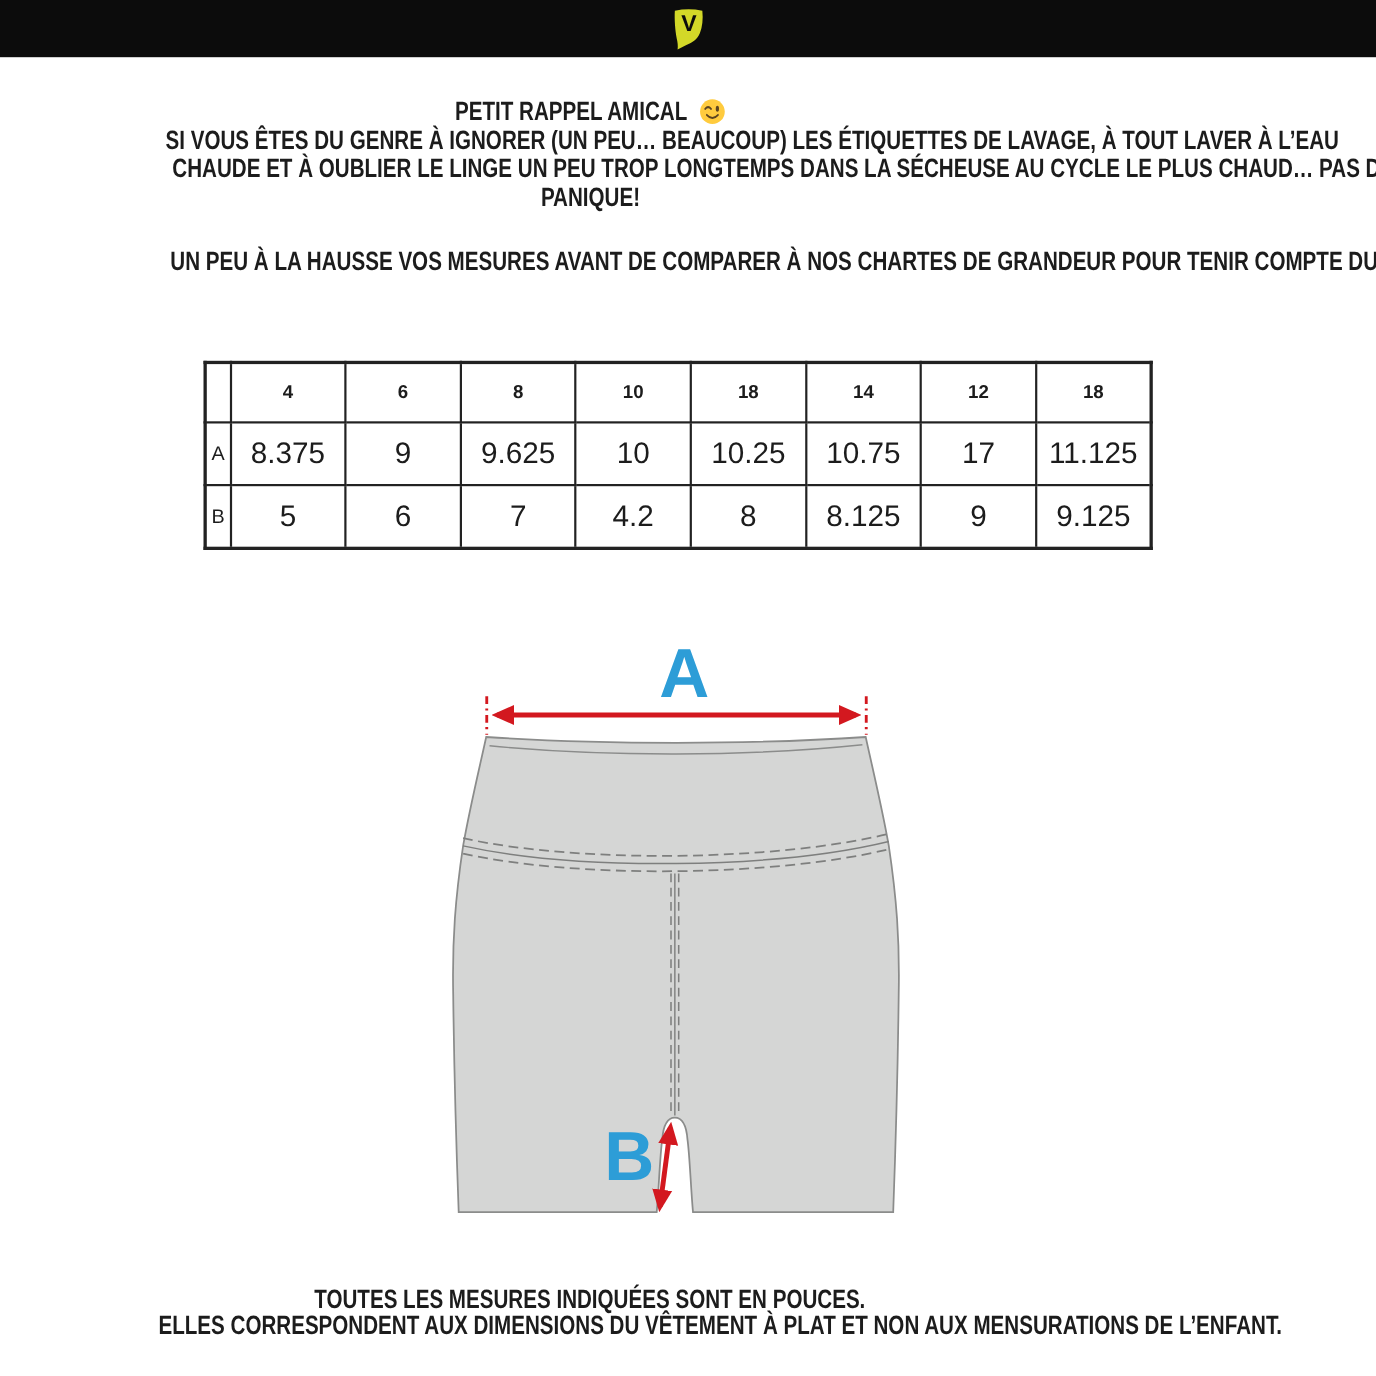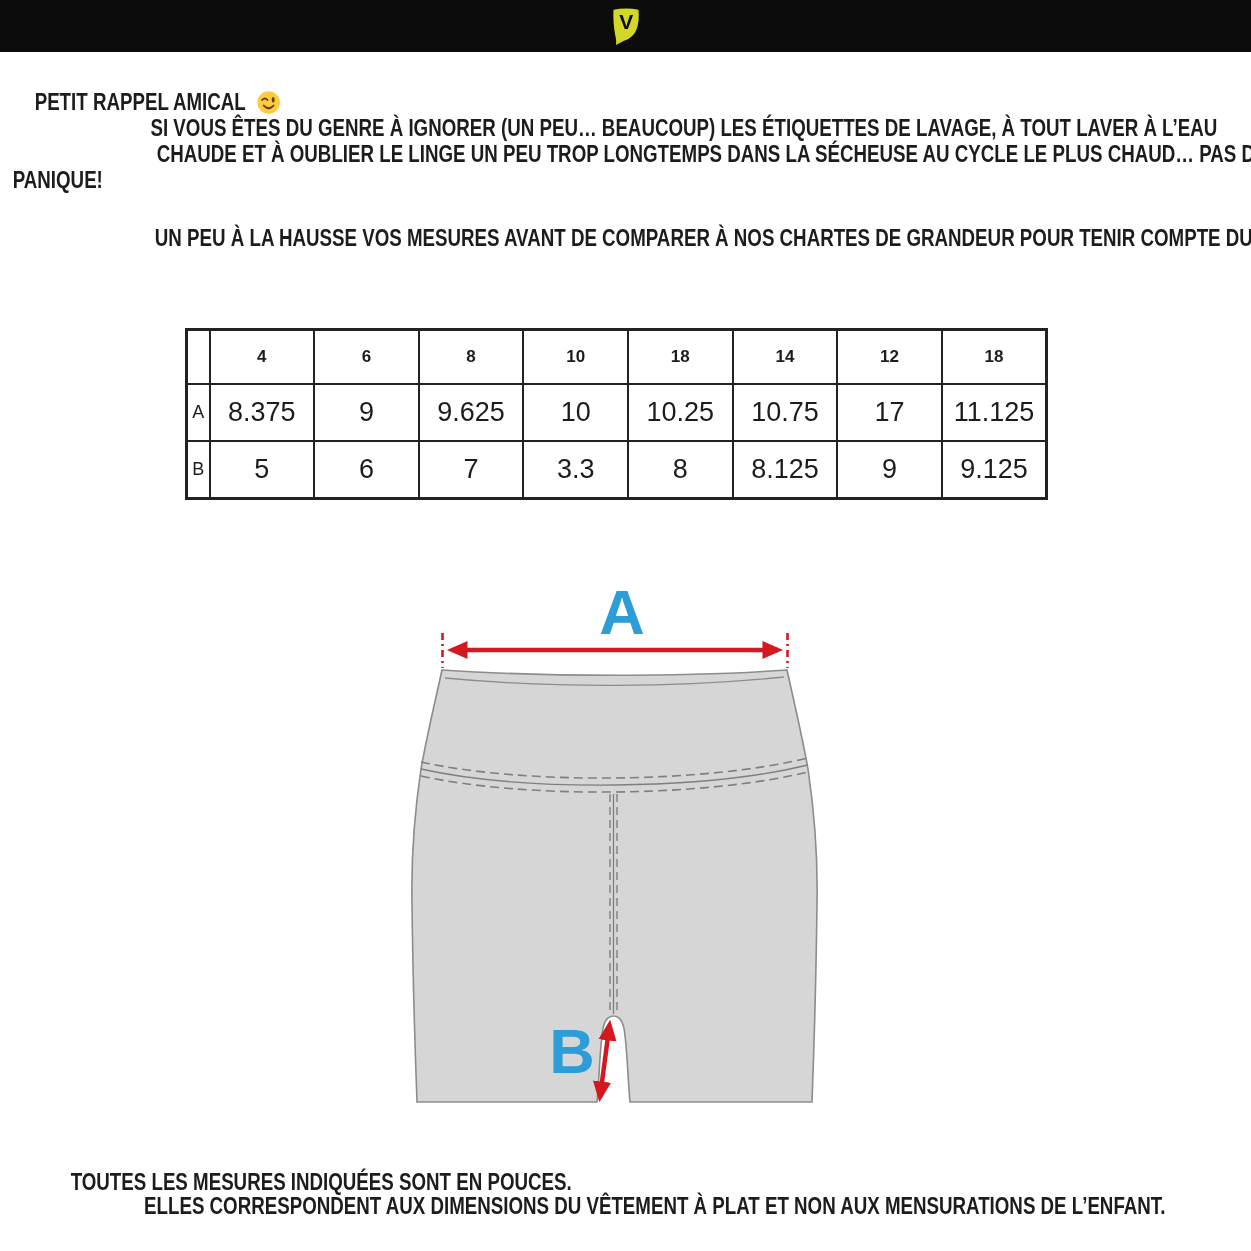--- a/index.html
+++ b/index.html
@@ -6,21 +6,21 @@
   body {
     width:1251px; height:1251px; background:#ffffff; position:relative; overflow:hidden;
     font-family:"Liberation Sans","DejaVu Sans",sans-serif; color:#1c1c1c;
   }
   
   .topbar { position:absolute; top:0; left:0; width:1251px; height:52px; background:#0c0c0c;
             display:flex; justify-content:center; }
   .logo-svg { margin-top:7px; }
 
   
-  .textblock { position:absolute; left:0; width:1073px; text-align:left; font-weight:bold; }
+  .textblock { position:absolute; left:0; width:1073px; text-align:center; font-weight:bold; }
   .intro   { top:89px;  font-size:24px; line-height:26px; }
   .advice  { top:225px; font-size:24px; line-height:25px; }
   .footer  { top:1170px; font-size:24px; line-height:24px; }
   .cond { display:inline-block; white-space:nowrap; transform:scaleX(0.78); transform-origin:50% 50%; }
   .emoji { vertical-align:-4px; margin-left:8px; }
   .visually-hidden { position:absolute; width:1px; height:1px; overflow:hidden; clip:rect(0 0 0 0); }
 
   
   .table-wrap { position:absolute; left:185px; top:328px; }
   table.sizes { border-collapse:collapse; table-layout:fixed; width:863px; border:3px solid #222; }
@@ -98,21 +98,21 @@
         <td class="val">10.25</td>
         <td class="val">10.75</td>
         <td class="val">17</td>
         <td class="val">11.125</td>
       </tr>
       <tr class="brow">
         <th class="labelcell">B</th>
         <td class="val">5</td>
         <td class="val">6</td>
         <td class="val">7</td>
-        <td class="val">3.3</td>
+        <td class="val">4.2</td>
         <td class="val">8</td>
         <td class="val">8.125</td>
         <td class="val">9</td>
         <td class="val">9.125</td>
       </tr>
     </tbody>
   </table>
 </div>
 
 <div class="diagram">

